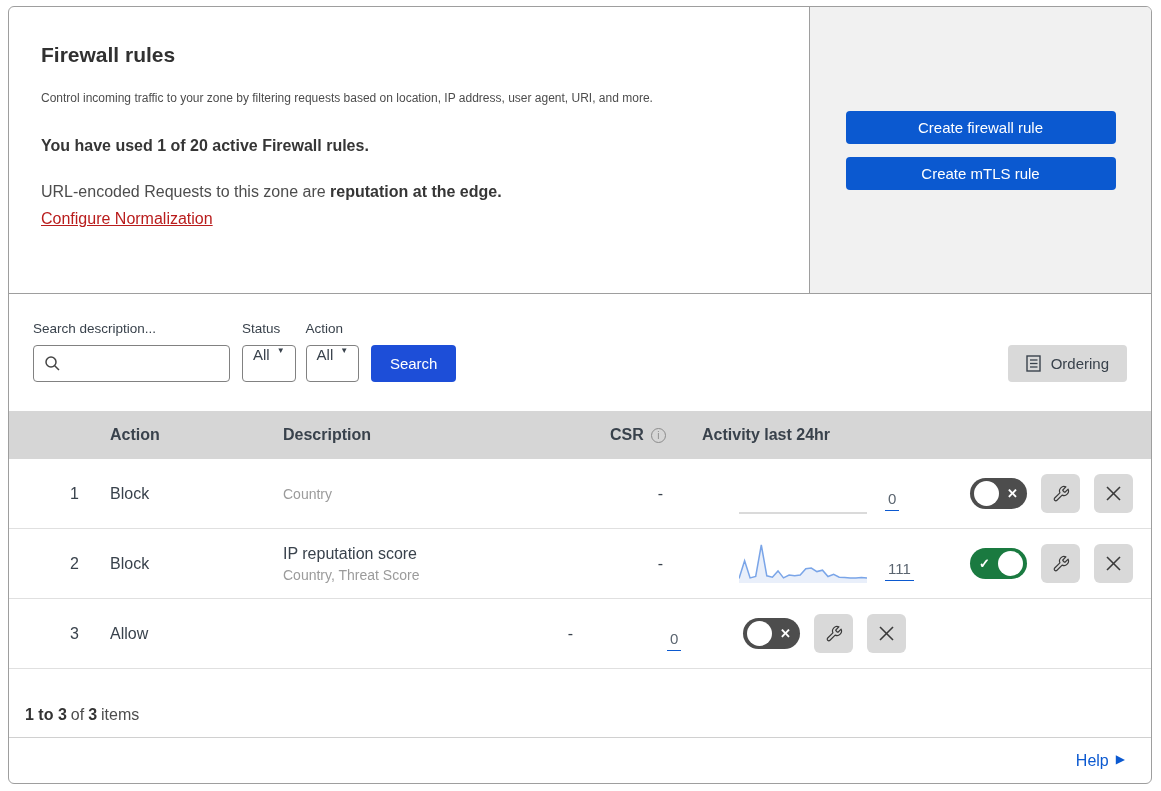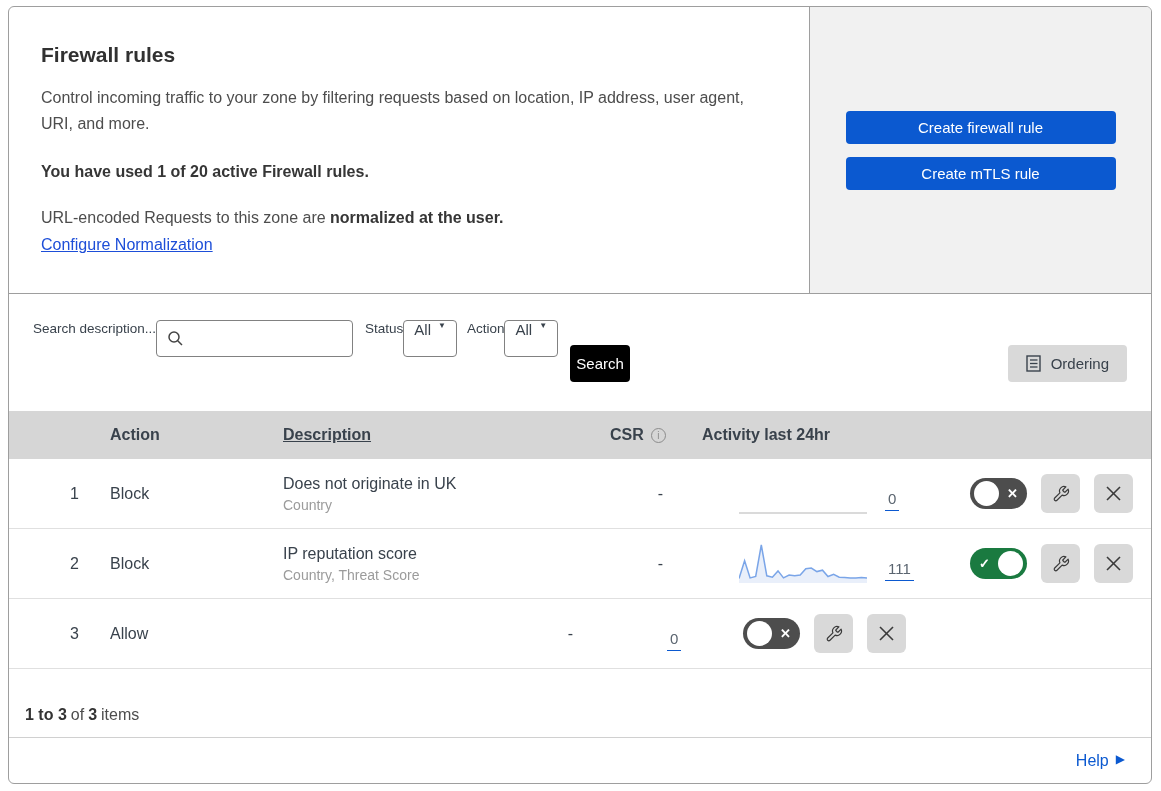--- a/index.html
+++ b/index.html
@@ -6,53 +6,53 @@
   body { font-family:"Liberation Sans", sans-serif; background:#fff; }
   .page { position:relative; width:1161px; height:791px; background:#fff; overflow:hidden; }
   .card { position:absolute; left:8px; top:6px; width:1144px; height:778px;
           border:1px solid #9e9e9e; border-radius:6px; background:#fff;
           display:flex; flex-direction:column; overflow:hidden; }
 
   
   .top-section { display:flex; height:287px; border-bottom:1px solid #9e9e9e; flex-shrink:0; }
   .intro { flex:1; padding:36px 40px 0 32px; }
   .intro-title { font-size:21px; font-weight:600; color:#313131; margin-bottom:18px; }
-  .intro-desc { font-size:16px; line-height:26px; color:#4d4d4d; max-width:745px; margin-bottom:26px; }
+  .intro-desc { font-size:12px; line-height:26px; color:#4d4d4d; max-width:745px; margin-bottom:26px; }
   .intro-usage { font-size:16px; font-weight:700; color:#363636; margin-bottom:28px; }
   .intro-norm { font-size:16px; color:#4d4d4d; margin-bottom:9px; }
   .intro-norm b { color:#363636; }
-  .text-link { color:#1d4ed8; text-decoration:underline; font-size:16px; cursor:pointer; }
+  .text-link { color:#b91c1c; text-decoration:underline; font-size:16px; cursor:pointer; }
   .side-panel { width:342px; background:#f1f1f1; border-left:1px solid #9e9e9e;
                 display:flex; flex-direction:column; align-items:center; justify-content:center; gap:13px; }
   .btn-primary { width:270px; height:33px; background:#0b59d0; color:#fff; border:none;
                  border-radius:4px; font-size:15px; font-family:inherit; cursor:pointer; }
 
   
   .filter-section { height:117px; padding:26px 24px 0 24px; display:flex; align-items:flex-start; flex-shrink:0; }
-  .fgroup { display:flex; flex-direction:row; }
+  .fgroup { display:flex; flex-direction:column; }
   .flabel { font-size:13.5px; color:#39424c; margin-bottom:8px; line-height:17px; }
   .search-box { position:relative; width:197px; height:37px; }
   .search-box input { width:100%; height:100%; border:1px solid #818181; border-radius:4px;
                       padding:0 10px 0 36px; font-size:15px; font-family:inherit; color:#333; outline:none; }
   .search-glyph { position:absolute; left:11px; top:10px; width:17px; height:17px; }
   .dropdown { height:37px; border:1px solid #818181; border-radius:4px; background:#fff;
               display:flex; align-items:flex-start; justify-content:center; gap:7px;
               font-size:15px; color:#39424c; cursor:pointer; padding:0 10px; }
   .caret { font-size:8px; color:#39424c; }
-  .btn-search { margin-left:12px; margin-top:25px; width:60px; height:37px; background:#000000;
+  .btn-search { margin-left:12px; margin-top:25px; width:85px; height:37px; background:#1d4ed8;
                 color:#fff; border:none; border-radius:4px; font-size:15px; font-family:inherit; cursor:pointer; }
   .btn-ordering { margin-left:auto; margin-top:25px; height:37px; padding:0 18px; background:#d9d9d9;
                   border:none; border-radius:4px; font-size:15px; color:#39424c; font-family:inherit;
                   display:flex; align-items:center; gap:9px; cursor:pointer; }
 
   
   .thead, .trow { display:grid; grid-template-columns:80px 180px 320px 90px 245px 1fr; align-items:center; }
   .thead { height:48px; background:#d6d6d6; font-weight:600; color:#39424c; font-size:16px; flex-shrink:0; }
   .h-action { padding-left:21px; }
-  .h-desc { padding-left:14px;text-decoration:underline; }
+  .h-desc { padding-left:14px; }
   .h-csr { padding-left:21px; display:flex; align-items:center; gap:7px; }
   .h-activity { padding-left:23px; }
   .info-circle { display:inline-flex; align-items:center; justify-content:center; width:15px; height:15px;
                  border:1px solid #8c8c8c; border-radius:50%; color:#8c8c8c; font-size:10px;
                  font-weight:400; font-style:normal; cursor:pointer; }
   .trow { height:70px; border-bottom:1px solid #e0e0e0; flex-shrink:0; }
   .cell-num { text-align:right; padding-right:10px; color:#39424c; font-size:16px; }
   .cell-action { padding-left:21px; color:#39424c; font-size:16px; }
   .cell-desc { padding-left:14px; }
   .desc-main { font-size:16px; color:#39424c; margin-bottom:4px; }
@@ -87,21 +87,21 @@
 <body>
 
 <div class="page">
   <div class="card">
 
     <div class="top-section">
       <div class="intro">
         <div class="intro-title">Firewall rules</div>
         <div class="intro-desc">Control incoming traffic to your zone by filtering requests based on location, IP address, user agent, URI, and more.</div>
         <div class="intro-usage">You have used 1 of 20 active Firewall rules.</div>
-        <div class="intro-norm"><span>URL-encoded Requests to this zone are </span><b>normalized at the user.</b></div>
+        <div class="intro-norm"><span>URL-encoded Requests to this zone are </span><b>reputation at the edge.</b></div>
         <a class="text-link">Configure Normalization</a>
       </div>
       <div class="side-panel">
         <button class="btn-primary">Create firewall rule</button>
         <button class="btn-primary">Create mTLS rule</button>
       </div>
     </div>
 
     <div class="filter-section">
       <div class="fgroup">
@@ -149,21 +149,20 @@
         <span class="info-circle">i</span>
       </div>
       <div class="h-activity">Activity last 24hr</div>
       <div></div>
     </div>
 
     <div class="trow">
       <div class="cell-num">1</div>
       <div class="cell-action">Block</div>
       <div class="cell-desc">
-        <div class="desc-main">Does not originate in UK</div>
         <div class="desc-sub">Country</div>
       </div>
       <div class="cell-csr">-</div>
       <div class="cell-activity">
         <svg class="spark" viewBox="0 0 128 42">
             <line x1="0" y1="40" x2="128" y2="40" stroke="#b5b5b5" stroke-width="1.2"></line>
           </svg>
         <span class="count-link">0</span>
       </div>
       <div class="cell-controls">

